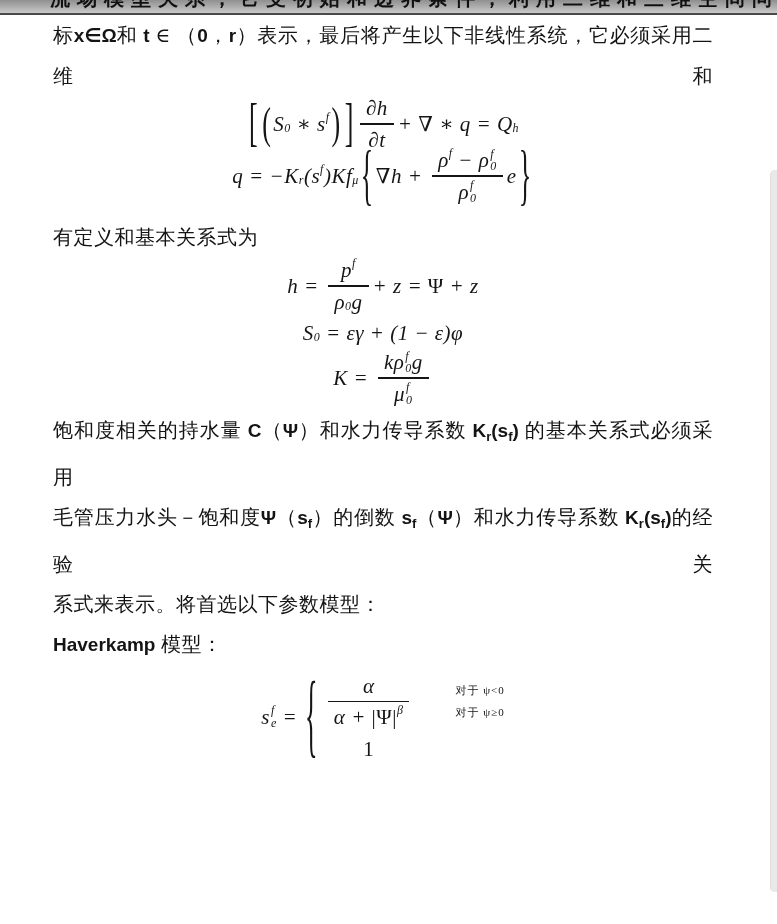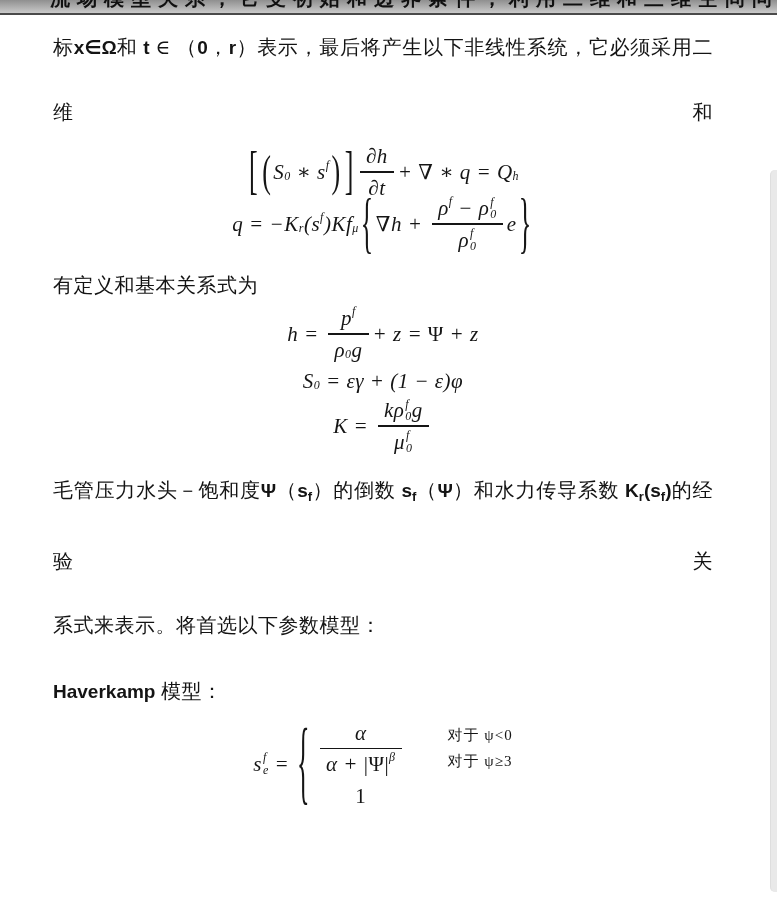--- a/index.html
+++ b/index.html
@@ -13,21 +13,21 @@
     height:13px;overflow:hidden;position:relative;
     background:linear-gradient(#8f8f8f,#cacaca);
     border-bottom:2px solid #4a4a4a;
   }
   .clip-text{
     position:absolute;left:50px;top:-15px;white-space:nowrap;
     font-size:20px;font-weight:bold;letter-spacing:7px;color:#101010;
   }
   
   .content{padding:0 64px 0 53px;}
-  .line{line-height:64px;font-size:20px;letter-spacing:0.5px;}
+  .line{line-height:40px;font-size:20px;letter-spacing:0.5px;}
   .jfull{text-align:justify;text-align-last:justify;}
   .indent{text-indent:40px;}
   .bseg{font-family:"Liberation Sans","DejaVu Sans",sans-serif;font-weight:700;font-size:19px;letter-spacing:0;}
   .subseg{font-size:13px;vertical-align:-4px;}
   
   .eq{
     display:flex;justify-content:center;align-items:center;
     font-style:italic;font-size:21px;color:#151515;letter-spacing:0.5px;
   }
   .eq-1{height:52px;margin-top:2px;}
@@ -46,22 +46,22 @@
   .sup1{font-size:12px;position:relative;top:-0.55em;}
   .sub1{font-size:12px;position:relative;top:0.35em;}
   .frac{display:inline-flex;flex-direction:column;align-items:center;margin:0 4px;}
   .num,.den{display:inline-flex;align-items:center;padding:0 6px;line-height:1.25;}
   .fbar{align-self:stretch;height:1.5px;background:#151515;margin:2px 0;}
   .bigd{font-style:normal;display:inline-block;font-size:26px;line-height:1;
     margin:0 2px;transform-origin:center;font-weight:400;}
   .mcol{display:inline-flex;flex-direction:column;align-items:center;row-gap:6px;margin-left:4px;}
   .mrow{display:inline-flex;align-items:center;}
   .conds{display:inline-flex;flex-direction:column;row-gap:7px;margin-left:42px;
-    font-style:normal;font-size:15px;letter-spacing:1px;}
-  .hav-line{line-height:36px;margin-top:16px;}
+    font-style:normal;font-size:11px;letter-spacing:1px;}
+  .hav-line{line-height:36px;margin-top:2px;}
   .p2{margin-top:4px;}
   
   .scroll-thumb{
     position:absolute;right:0;top:170px;width:6px;height:722px;
     background:#e9e9e9;border-left:1px solid #dedede;border-radius:5px 0 0 5px;
   }
 </style>
 </head>
 <body>
 
@@ -204,20 +204,21 @@
             <span class="scripts">
               <span>f</span>
               <span>0</span>
             </span>
           </span>
         </span>
       </span>
     </div>
 
   <div class="para p2">
+    <div class="line jfull"><span>饱和度相关的持水量 </span><span class="bseg">C</span><span>（</span><span class="bseg">Ψ</span><span>）和水力传导系数 </span><span class="bseg">K</span><span class="bseg subseg">r</span><span class="bseg">(s</span><span class="bseg subseg">f</span><span class="bseg">)</span><span> 的基本关系式必须采用</span></div>
     <div class="line jfull"><span>毛管压力水头－饱和度</span><span class="bseg">Ψ</span><span>（</span><span class="bseg">s</span><span class="bseg subseg">f</span><span>）的倒数 </span><span class="bseg">s</span><span class="bseg subseg">f</span><span>（</span><span class="bseg">Ψ</span><span>）和水力传导系数 </span><span class="bseg">K</span><span class="bseg subseg">r</span><span class="bseg">(s</span><span class="bseg subseg">f</span><span class="bseg">)</span><span>的经验关</span></div>
     <div class="line"><span>系式来表示。将首选以下参数模型：</span></div>
   </div>
 
   <div class="line hav-line"><span class="bseg">Haverkamp</span><span> 模型：</span></div>
 
   <div class="eq eq-se">
       <span class="ss">
         <span class="">s</span>
         <span class="scripts">
@@ -242,20 +243,20 @@
               </span>
             </span>
           </span>
         </span>
         <span class="mrow">
           <span class="mt up">1</span>
         </span>
       </span>
       <span class="conds" style="transform: translateY(-16px);">
         <span>对于 ψ&lt;0</span>
-        <span>对于 ψ≥3</span>
+        <span>对于 ψ≥0</span>
       </span>
     </div>
   <div class="eq eq-kr"></div>
 
 </div>
 
 <div class="scroll-thumb"></div>
 
 </body></html>

